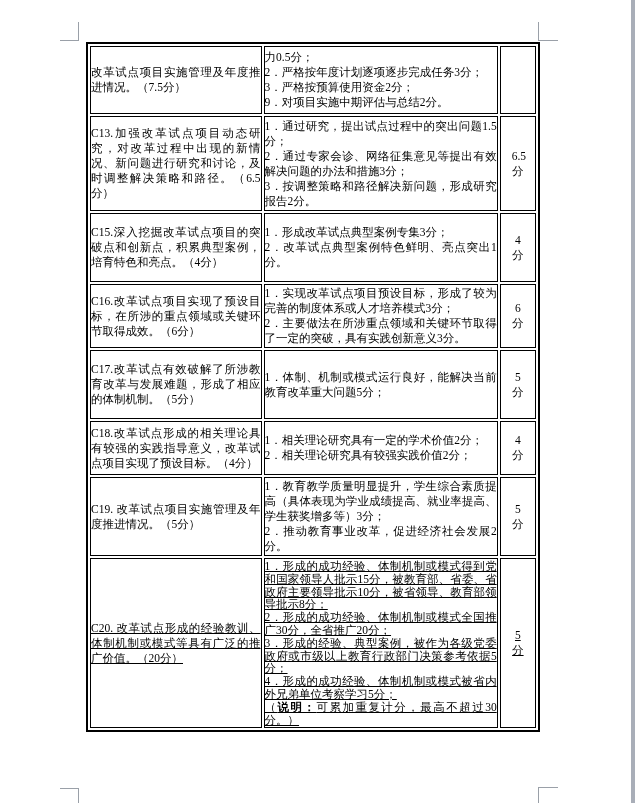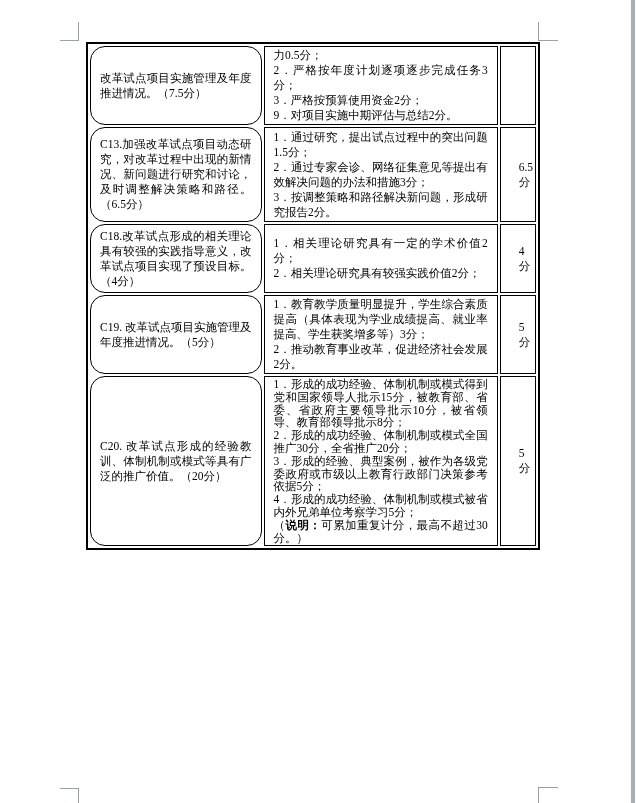--- a/index.html
+++ b/index.html
@@ -40,26 +40,26 @@
     background:#fff;
   }
   col.c1{width:170px;}
   col.c2{width:232px;}
   col.c3{width:36px;}
   td{
     border:1px solid #000;
     vertical-align:middle;
     font-size:11.5px;
     line-height:15px;
-    padding:1px 9px;
+    padding:1px 0;
     overflow:hidden;
   }
-  td.criteria{text-align:justify;border-radius:15px;}
+  td.criteria{text-align:justify;}
   td.details{text-align:justify;}
-  td.score{text-align:center;padding:1px 18px;}
+  td.score{text-align:center;padding:1px 11px;}
   td.details .line{text-align:justify;}
   td.details.tight{line-height:12.8px;}
   
   tr:nth-child(1) td{height:64px;}
   tr:nth-child(2) td{height:91px;}
   tr:nth-child(3) td{height:65px;}
   tr:nth-child(4) td{height:46px;}
   tr:nth-child(5) td{height:65px;}
   tr:nth-child(6) td{height:50px;}
   tr:nth-child(7) td{height:48px;}
@@ -103,20 +103,43 @@
         <tr>
           <td class="criteria">C13.加强改革试点项目动态研究，对改革过程中出现的新情况、新问题进行研究和讨论，及时调整解决策略和路径。（6.5分）</td>
           <td class="details">
             <div class="line">1．通过研究，提出试点过程中的突出问题1.5分；</div>
             <div class="line">2．通过专家会诊、网络征集意见等提出有效解决问题的办法和措施3分；</div>
             <div class="line">3．按调整策略和路径解决新问题，形成研究报告2分。</div>
           </td>
           <td class="score">6.5分</td>
         </tr>
         <tr>
+          <td class="criteria">C15.深入挖掘改革试点项目的突破点和创新点，积累典型案例，培育特色和亮点。（4分）</td>
+          <td class="details">
+            <div class="line">1．形成改革试点典型案例专集3分；</div>
+            <div class="line">2．改革试点典型案例特色鲜明、亮点突出1分。</div>
+          </td>
+          <td class="score">4分</td>
+        </tr>
+        <tr>
+          <td class="criteria">C16.改革试点项目实现了预设目标，在所涉的重点领域或关键环节取得成效。（6分）</td>
+          <td class="details">
+            <div class="line">1．实现改革试点项目预设目标，形成了较为完善的制度体系或人才培养模式3分；</div>
+            <div class="line">2．主要做法在所涉重点领域和关键环节取得了一定的突破，具有实践创新意义3分。</div>
+          </td>
+          <td class="score">6分</td>
+        </tr>
+        <tr>
+          <td class="criteria">C17.改革试点有效破解了所涉教育改革与发展难题，形成了相应的体制机制。（5分）</td>
+          <td class="details">
+            <div class="line">1．体制、机制或模式运行良好，能解决当前教育改革重大问题5分；</div>
+          </td>
+          <td class="score">5分</td>
+        </tr>
+        <tr>
           <td class="criteria">C18.改革试点形成的相关理论具有较强的实践指导意义，改革试点项目实现了预设目标。（4分）</td>
           <td class="details">
             <div class="line">1．相关理论研究具有一定的学术价值2分；</div>
             <div class="line">2．相关理论研究具有较强实践价值2分；</div>
           </td>
           <td class="score">4分</td>
         </tr>
         <tr>
           <td class="criteria">C19. 改革试点项目实施管理及年度推进情况。（5分）</td>
           <td class="details">

